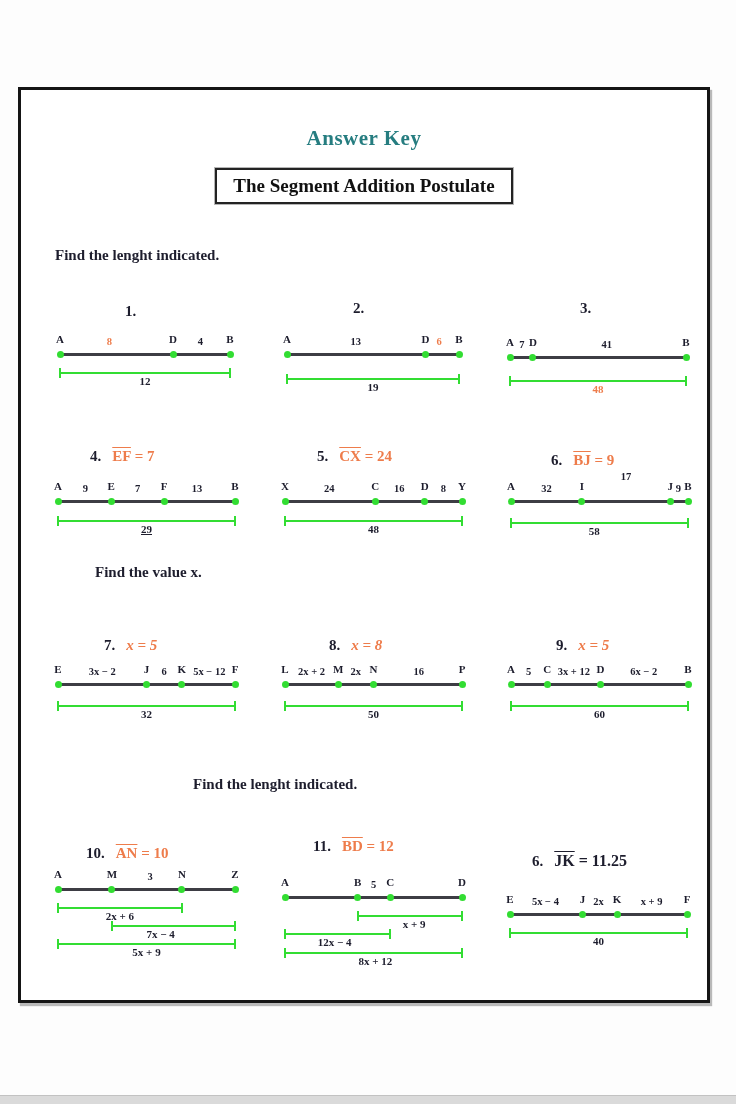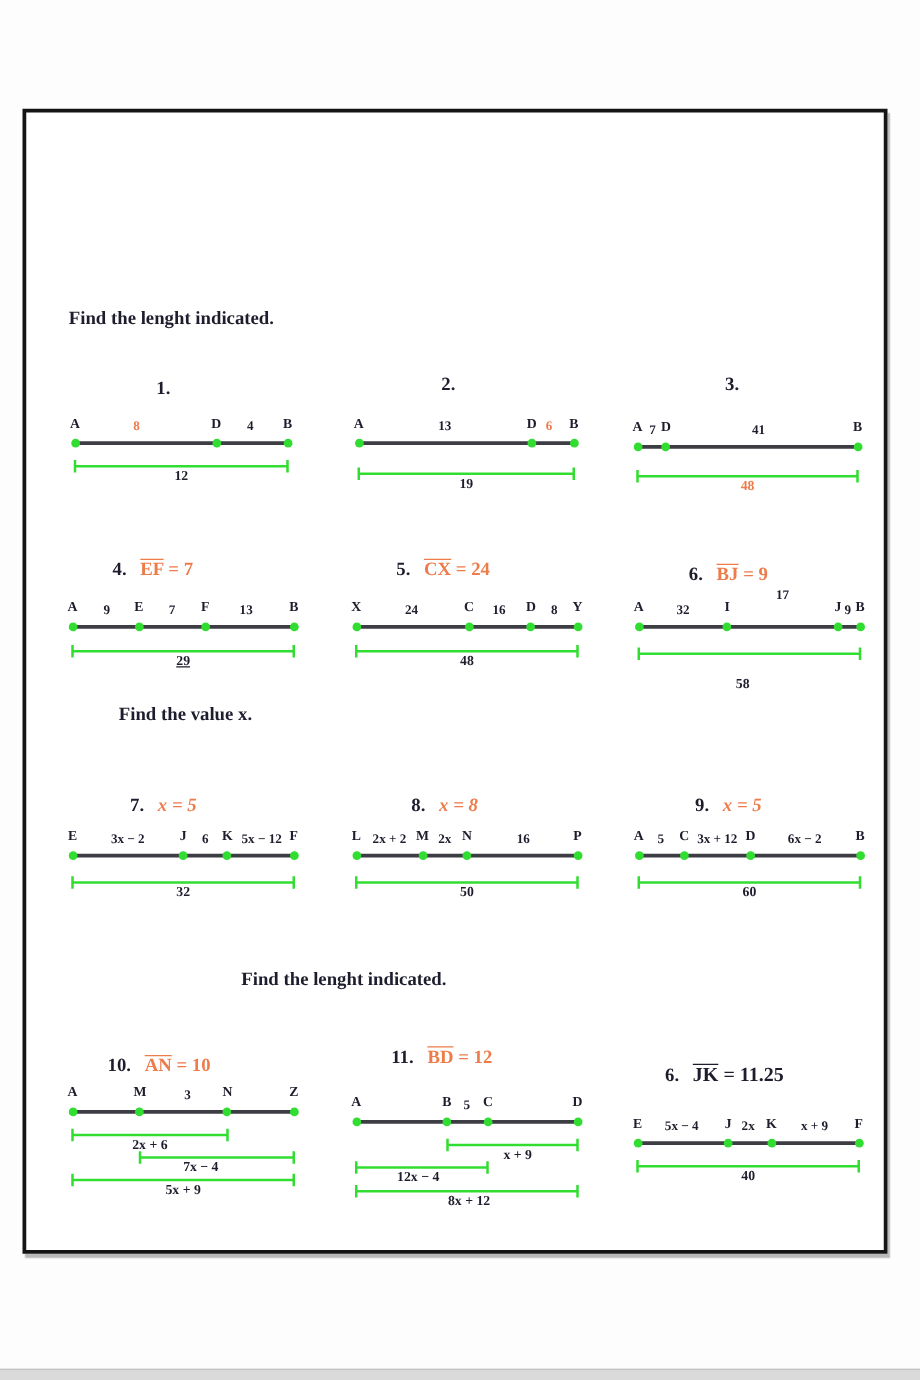--- a/index.html
+++ b/index.html
@@ -54,20 +54,24 @@
   .bottom-bar{
     position:absolute;left:0;bottom:0;width:736px;height:8px;background:#dadada;
     border-top:1px solid #c2c2c2;
   }
 </style>
 </head>
 <body>
 
 <div class="canvas">
   <div class="border-box"></div>
+  <div class="main-title">Answer Key</div>
+  <div class="subtitle-wrap">
+    <div class="subtitle-box">The Segment Addition Postulate</div>
+  </div>
   <div class="section-heading sh1">Find the lenght indicated.</div>
   <div class="section-heading sh2">Find the value x.</div>
   <div class="section-heading sh3">Find the lenght indicated.</div>
   <div id="problems">
       <div class="problem" style="left: 60px; top: 303px; width: 170px; height: 140px;">
         <div class="p-head" style="left: 65px;">
           <span class="p-num">1.</span>
         </div>
         <div class="seg-line" style="top: 50px;"></div>
         <div class="dot" style="left: -3.5px; top: 48px;"></div>
@@ -176,21 +180,21 @@
         <div class="dot" style="left: 155.8px; top: 46px;"></div>
         <div class="pt-label" style="left: 159.3px; top: 29px;">J</div>
         <div class="dot" style="left: 173.5px; top: 46px;"></div>
         <div class="pt-label" style="left: 177px; top: 29px;">B</div>
         <div class="seg-label" style="left: 35.4px; top: 32px; color: rgb(29, 29, 45);">32</div>
         <div class="seg-label" style="left: 115.05px; top: 20px; color: rgb(29, 29, 45);">17</div>
         <div class="seg-label" style="left: 167.265px; top: 32px; color: rgb(29, 29, 45);">9</div>
         <div class="m-line" style="left: 0px; top: 70px; width: 177px;"></div>
         <div class="m-tick" style="left: -1px; top: 66px;"></div>
         <div class="m-tick" style="left: 176px; top: 66px;"></div>
-        <div class="m-label" style="left: 83.19px; top: 90px; color: rgb(29, 29, 45);">58</div>
+        <div class="m-label" style="left: 83.19px; top: 74px; color: rgb(29, 29, 45);">58</div>
       </div>
       <div class="problem" style="left: 58px; top: 637px; width: 177px; height: 140px;">
         <div class="p-head" style="left: 46px;">
           <span class="p-num">7.</span>
           <span class="p-ans italic" style="color: rgb(238, 124, 75);"><span>x = 5</span></span>
         </div>
         <div class="seg-line" style="top: 46px;"></div>
         <div class="dot" style="left: -3.5px; top: 44px;"></div>
         <div class="pt-label" style="left: 0px; top: 27px;">E</div>
         <div class="dot" style="left: 85px; top: 44px;"></div>

